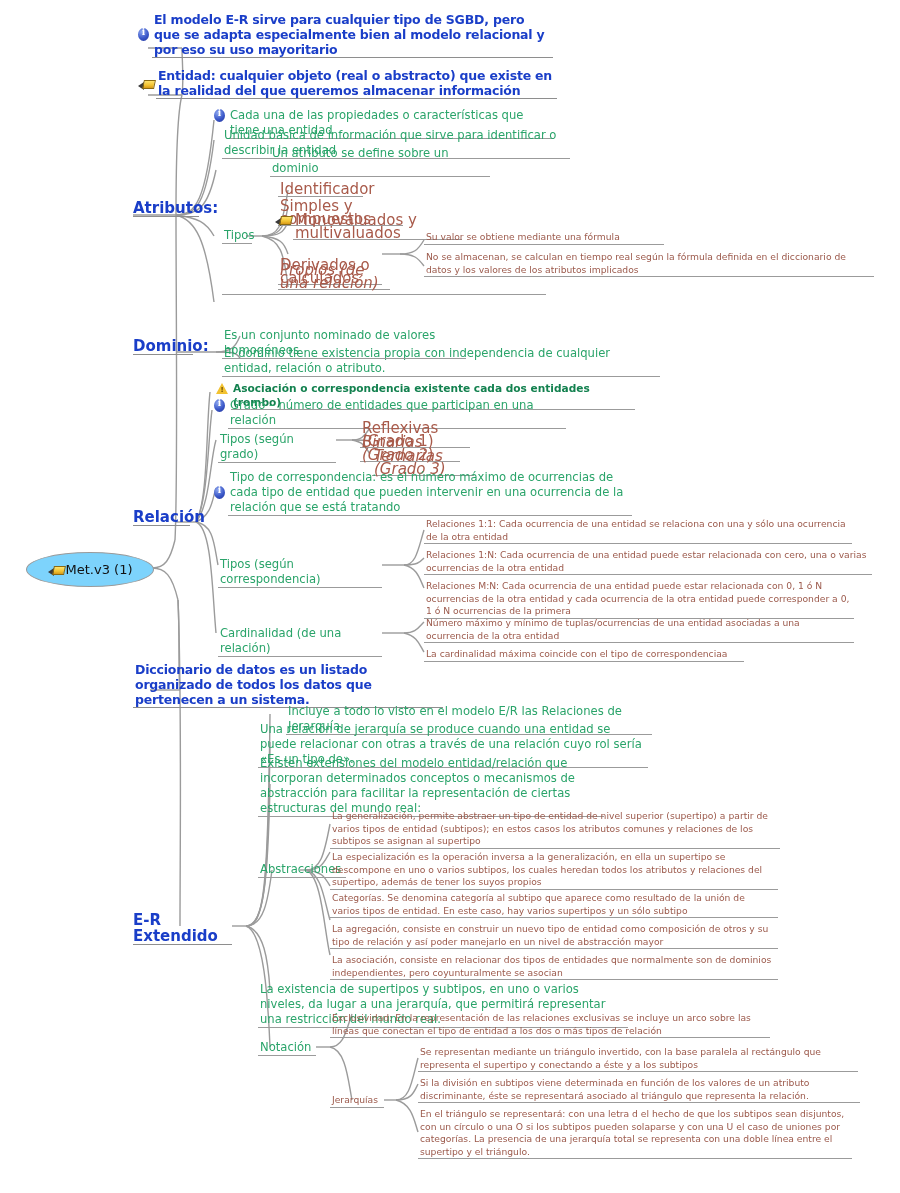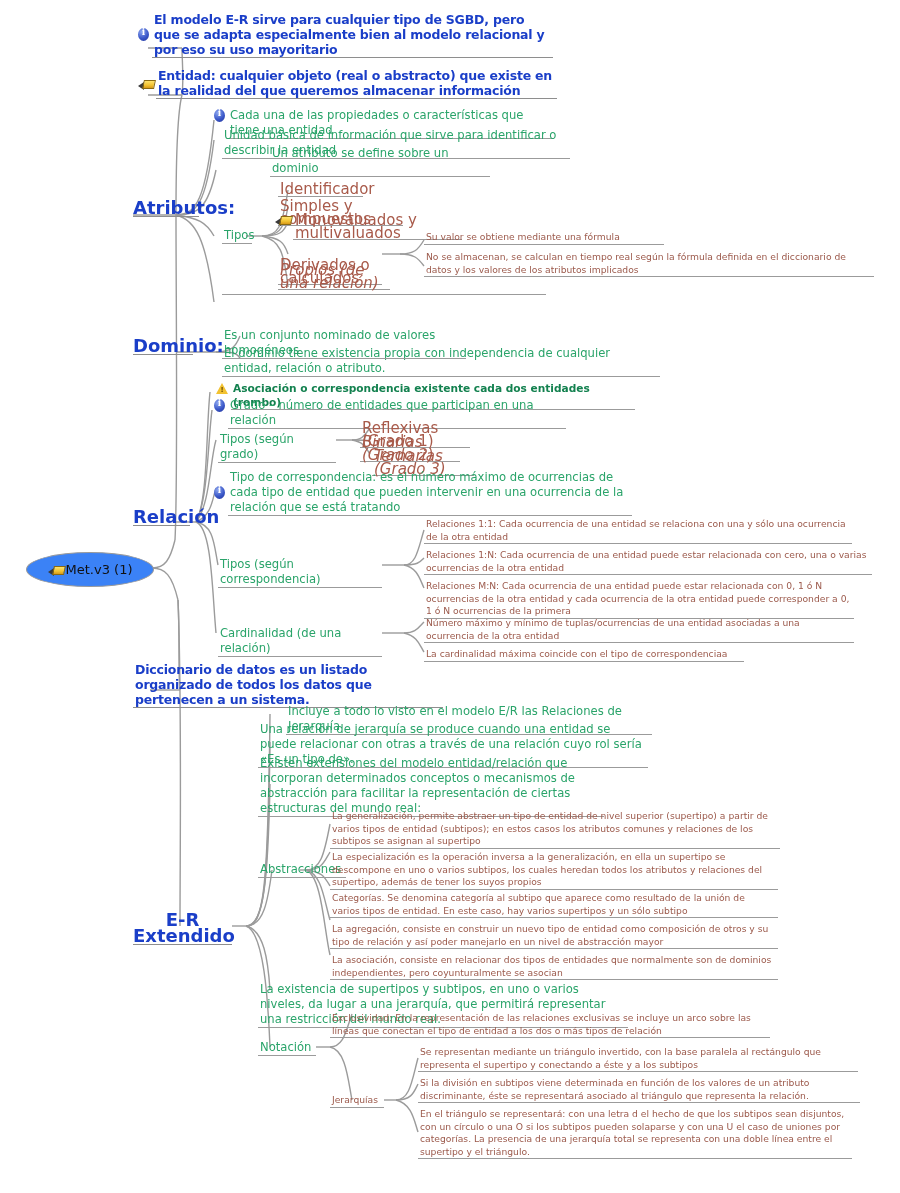--- a/index.html
+++ b/index.html
@@ -6,33 +6,33 @@
   body{width:900px;height:1193px;position:relative;overflow:hidden;
        font-family:"DejaVu Sans","Liberation Sans",sans-serif;}
   #canvas{position:absolute;left:0;top:0;width:900px;height:1193px;}
   svg.links{position:absolute;left:0;top:0;width:900px;height:1193px;pointer-events:none;}
   .node{position:absolute;box-sizing:border-box;}
   .node .txt{display:block;}
 
   
   .lvl1{color:#1a3ec8;font-weight:bold;font-size:12.5px;line-height:15px;
         letter-spacing:-0.2px;}
-  .lvl1b{color:#1a3ec8;font-weight:bold;font-size:18px;line-height:16px;}
+  .lvl1b{color:#1a3ec8;font-weight:bold;font-size:15px;line-height:16px;}
   .green{color:#2aa46a;font-size:11.6px;line-height:15px;}
   .greenb{color:#13814f;font-weight:bold;font-size:10.6px;line-height:14px;}
   .brown{color:#a85a4a;font-size:15px;line-height:12.5px;}
   .brown2{color:#9c5a4c;font-size:9.2px;line-height:12.5px;}
 
   .uline{border-bottom:1px solid #9b9b9b;}
   .uline-dark{border-bottom:1.3px solid #8e8e8e;}
 
   
   #rootnode{
     position:absolute;left:26px;top:552px;width:126px;height:33px;
-    border-radius:50%/50%;background:#3b82f6;border:1.3px solid #9a9a9a;
+    border-radius:50%/50%;background:#7dd3fc;border:1.3px solid #9a9a9a;
     display:flex;align-items:center;justify-content:center;gap:3px;
     font-size:13px;color:#111;font-weight:normal;
   }
   .ico{display:inline-block;vertical-align:middle;}
   .ico-info{width:11px;height:13px;border-radius:50%;
      background:radial-gradient(circle at 35% 30%, #8da7f0 0%, #3a57c8 55%, #22349a 100%);
      position:relative;}
   .ico-info:after{content:"i";position:absolute;left:0;right:0;top:-1px;
      color:#fff;font-size:9px;font-weight:bold;text-align:center;
      font-family:"DejaVu Serif",serif;}
@@ -245,21 +245,21 @@
   <div class="node brown2 uline padw" style="left:424px;top:518px;width:428px;">Relaciones 1:1: Cada ocurrencia de una entidad se relaciona con una y sólo una ocurrencia de la otra entidad</div>
   <div class="node brown2 uline padw" style="left:424px;top:549px;width:448px;">Relaciones 1:N: Cada ocurrencia de una entidad puede estar relacionada con cero, una o varias ocurrencias de la otra entidad</div>
   <div class="node brown2 uline padw" style="left:424px;top:580px;width:430px;">Relaciones M:N: Cada ocurrencia de una entidad puede estar relacionada con 0, 1 ó N ocurrencias de la otra entidad y cada ocurrencia de la otra entidad puede corresponder a 0, 1 ó N ocurrencias de la primera</div>
 
   <div class="node brown2 uline padw" style="left:424px;top:617px;width:430px;">Número máximo y mínimo de tuplas/ocurrencias de una entidad asociadas a una ocurrencia de la otra entidad</div>
   <div class="node green uline padw" style="left:218px;top:626px;width:164px;">Cardinalidad (de una relación)</div>
   <div class="node brown2 uline padw" style="left:424px;top:648px;width:320px;">La cardinalidad máxima coincide con el tipo de correspondenciaa</div>
 
   <div class="node lvl1 uline-dark padw" style="left:133px;top:662px;width:310px;">Diccionario de datos es un listado organizado de todos los datos que pertenecen a un sistema.</div>
 
-  <div class="node lvl1b uline-dark" style="left:133px;top:912px;width:99px;text-align:center;">E-R Extendido</div>
+  <div class="node lvl1b uline-dark" style="left:133px;top:912px;width:99px;">E-R Extendido</div>
 
   <div class="node green uline padw" style="left:258px;top:704px;width:366px;margin-left:28px;">Incluye a todo lo visto en el modelo E/R las Relaciones de Jerarquía</div>
   <div class="node green uline padw" style="left:258px;top:722px;width:390px;">Una relación de jerarquía se produce cuando una entidad se puede relacionar con otras a través de una relación cuyo rol sería «Es un tipo de».</div>
   <div class="node green uline padw" style="left:258px;top:756px;width:346px;">Existen extensiones del modelo entidad/relación que incorporan determinados conceptos o mecanismos de abstracción para facilitar la representación de ciertas estructuras del mundo real:</div>
 
   <div class="node green uline padw" style="left:258px;top:862px;width:88px;">Abstracciones</div>
 
   <div class="node brown2 uline padw" style="left:330px;top:810px;width:450px;">La generalización, permite abstraer un tipo de entidad de nivel superior (supertipo) a partir de varios tipos de entidad (subtipos); en estos casos los atributos comunes y relaciones de los subtipos se asignan al supertipo</div>
   <div class="node brown2 uline padw" style="left:330px;top:851px;width:448px;">La especialización es la operación inversa a la generalización, en ella un supertipo se descompone en uno o varios subtipos, los cuales heredan todos los atributos y relaciones del supertipo, además de tener los suyos propios</div>
   <div class="node brown2 uline padw" style="left:330px;top:892px;width:448px;">Categorías. Se denomina categoría al subtipo que aparece como resultado de la unión de varios tipos de entidad. En este caso, hay varios supertipos y un sólo subtipo</div>

